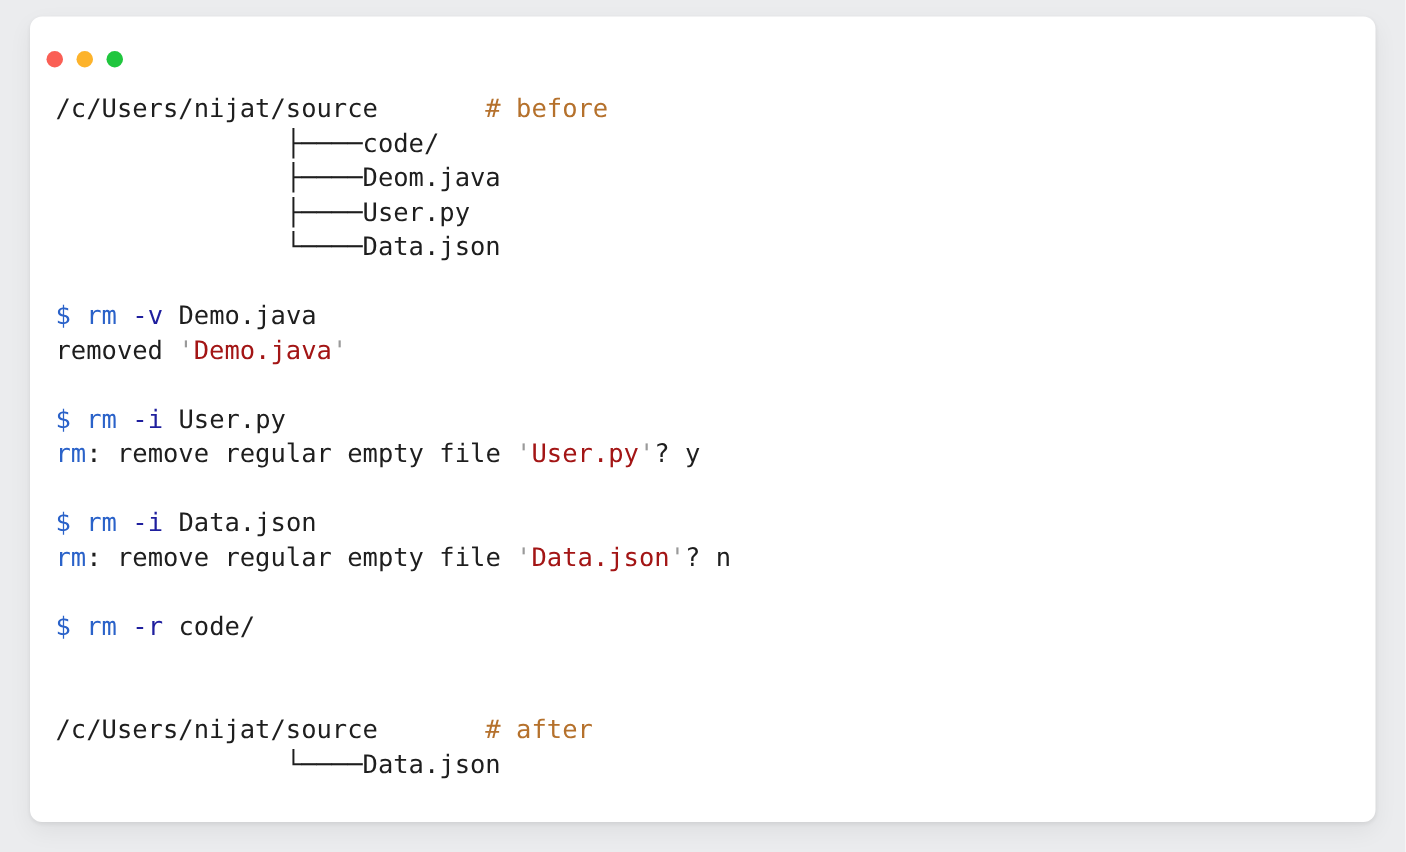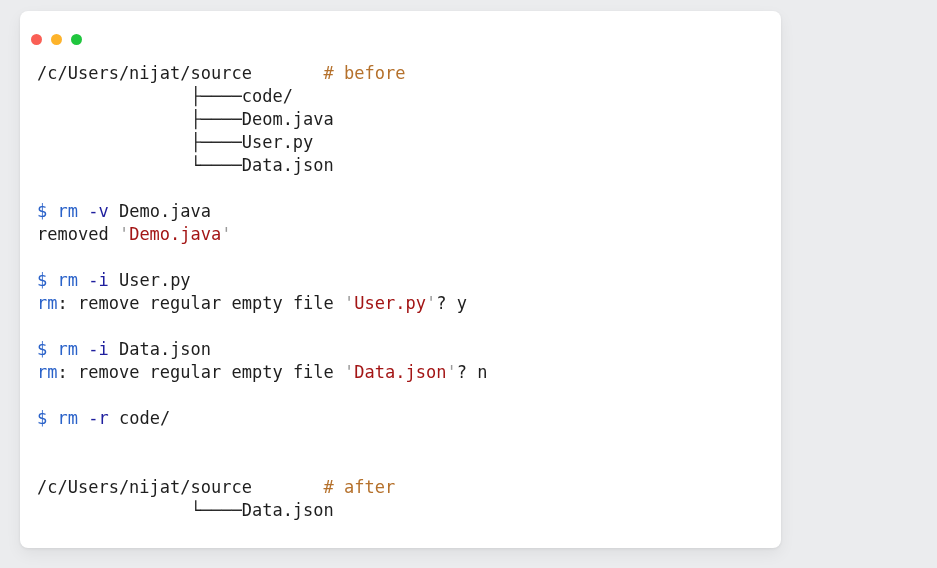--- a/index.html
+++ b/index.html
@@ -3,21 +3,21 @@
 <meta charset="utf-8">
 <style>
   html,body{margin:0;padding:0;}
   body{
     width:937px;height:568px;position:relative;
     background:#ebecee;
     font-family:"DejaVu Sans Mono", monospace;
     overflow:hidden;
   }
   .window{
-    position:absolute;left:20px;top:11px;width:761px;height:537px;
+    position:absolute;left:20px;top:11px;width:897px;height:537px;
     background:#ffffff;border-radius:8px;
     box-shadow:0 1px 3px rgba(0,0,0,.07), 0 6px 16px rgba(0,0,0,.06);
   }
   .titlebar{
     display:flex;align-items:center;gap:9px;
     padding:17px 0 0 11px;height:22px;
   }
   .dot{width:11px;height:11px;border-radius:50%;display:inline-block;}
   .term{
     position:absolute;left:17px;top:51px;margin:0;

